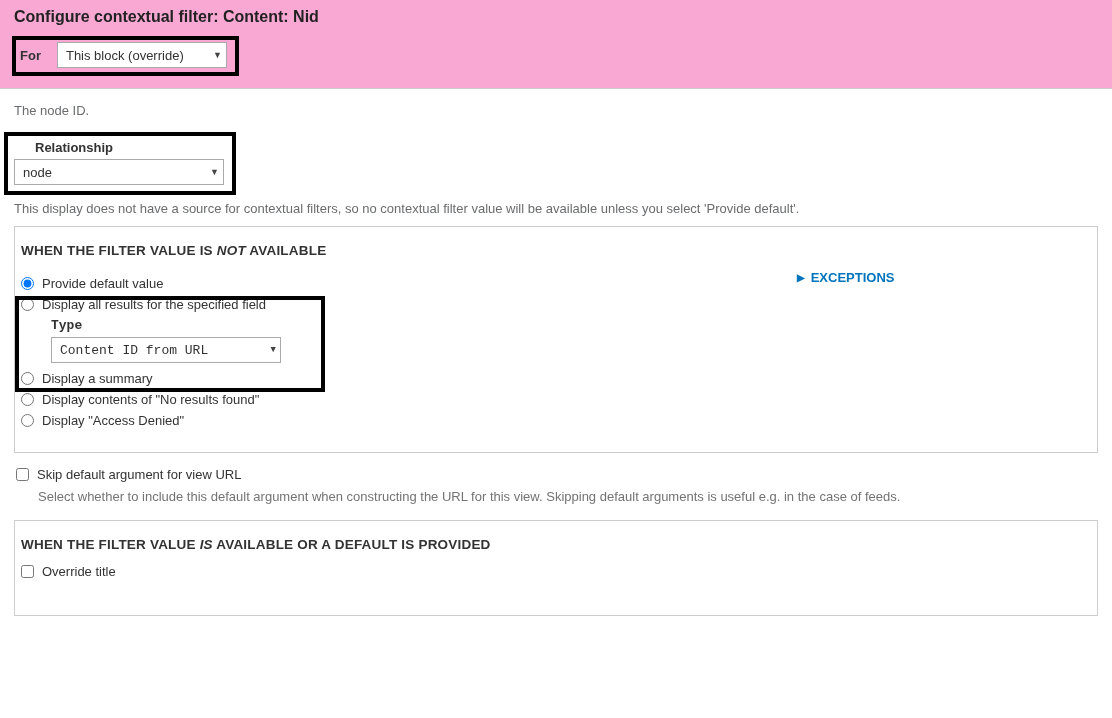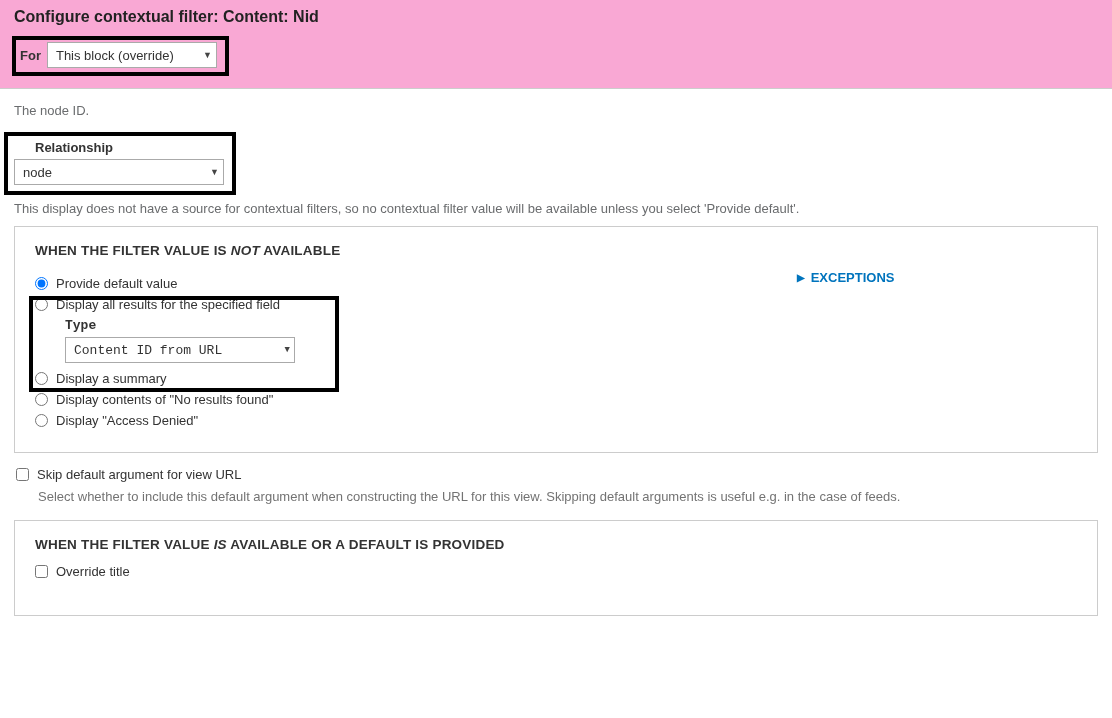--- a/index.html
+++ b/index.html
@@ -60,21 +60,21 @@
 .relationship-block { margin-top: 6px; }
 .relationship-block .rel-label {
   font-weight: bold;
   font-size: 13px;
   margin-bottom: 4px;
   padding-left: 21px;
 }
 
 .fieldset {
   border: 1px solid #ccc;
-  padding: 16px 20px 18px 20px;
+  padding: 16px 20px 18px 6px;
   margin-bottom: 14px;
 }
 .legend-line {
   font-weight: bold;
   font-size: 13.5px;
   margin-bottom: 12px;
   letter-spacing: .2px;
 }
 .legend-line .italic { font-style: italic; }
 
@@ -124,21 +124,21 @@
   border: 4px solid #000;
   pointer-events: none;
 }
 </style>
 </head>
 <body>
 
 <div class="header-bar">
   <h2>Configure contextual filter: Content: Nid</h2>
   <div class="for-row">
-    <span class="highlight-box for-highlight" style="display:inline-flex;align-items:center;gap:6px;padding:2px 8px 4px 4px;">
+    <span class="highlight-box for-highlight" style="display:inline-flex;align-items:center;gap:16px;padding:2px 8px 4px 4px;">
       <label style="font-weight:bold;">For</label>
       <span class="select-wrap" style="min-width:170px;">
         <span>This block (override)</span>
         <span class="caret">▼</span>
       </span>
     </span>
   </div>
 </div>
 
 <div class="page-body">

